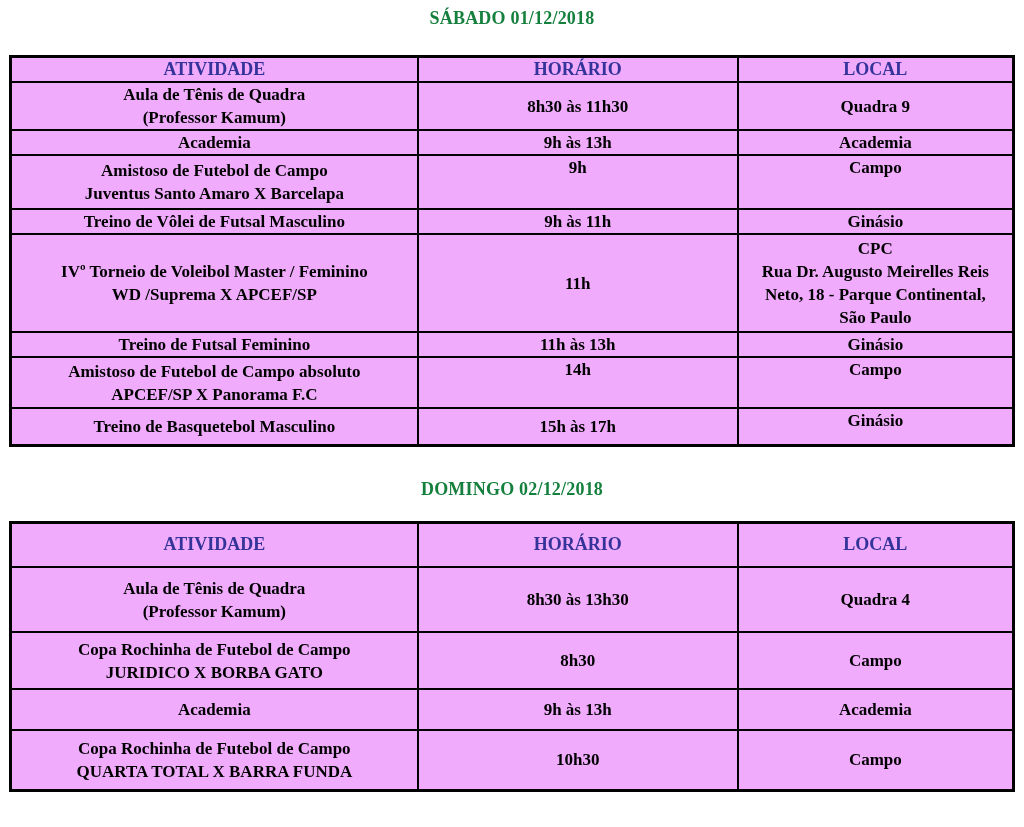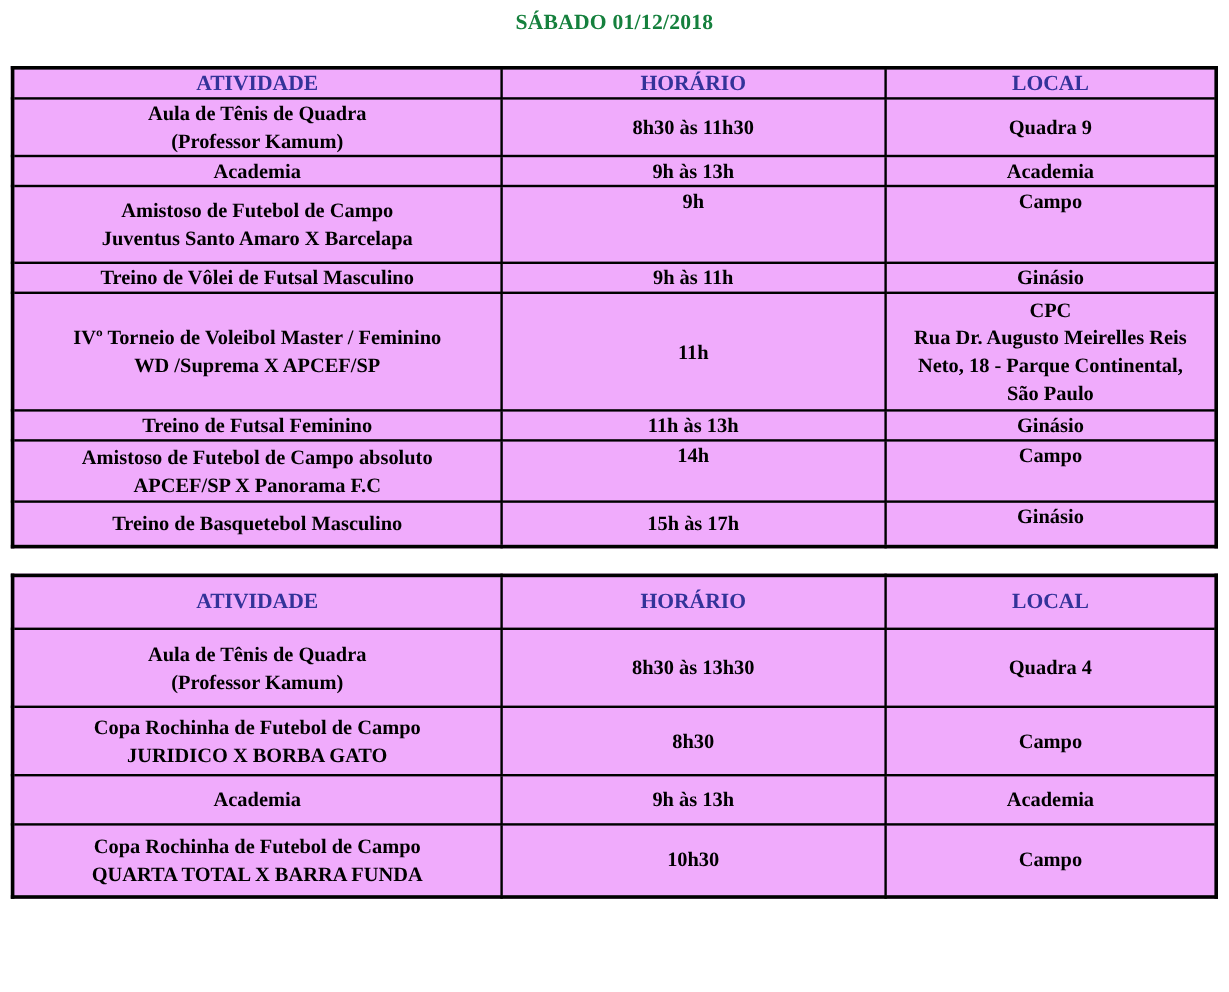--- a/index.html
+++ b/index.html
@@ -83,21 +83,21 @@
         <tr style="height: 47px;">
           <td>Aula de Tênis de Quadra<br>(Professor Kamum)</td>
           <td>8h30 às 11h30</td>
           <td>Quadra 9</td>
         </tr>
         <tr style="height: 24px;">
           <td>Academia</td>
           <td>9h às 13h</td>
           <td>Academia</td>
         </tr>
-        <tr style="height: 64px;">
+        <tr style="height: 54px;">
           <td>Amistoso de Futebol de Campo<br>Juventus Santo Amaro X Barcelapa</td>
           <td style="vertical-align: top;">9h</td>
           <td style="vertical-align: top;">Campo</td>
         </tr>
         <tr style="height: 22px;">
           <td>Treino de Vôlei de Futsal Masculino</td>
           <td>9h às 11h</td>
           <td>Ginásio</td>
         </tr>
         <tr style="height: 98px;">
@@ -116,20 +116,21 @@
           <td style="vertical-align: top;">Campo</td>
         </tr>
         <tr style="height: 37px; padding-left: 12px;">
           <td>Treino de Basquetebol Masculino</td>
           <td>15h às 17h</td>
           <td style="vertical-align: top;">Ginásio</td>
         </tr>
       </tbody>
   </table>
 
+  <h2 class="day-title" id="sunday-title">DOMINGO 02/12/2018</h2>
 
   <table class="schedule" id="sunday-table">
     <colgroup>
       <col class="c-atividade">
         <col class="c-horario">
         <col class="c-local">
     </colgroup>
     <thead>
       <tr style="height: 45px;">
         <th>ATIVIDADE</th>

